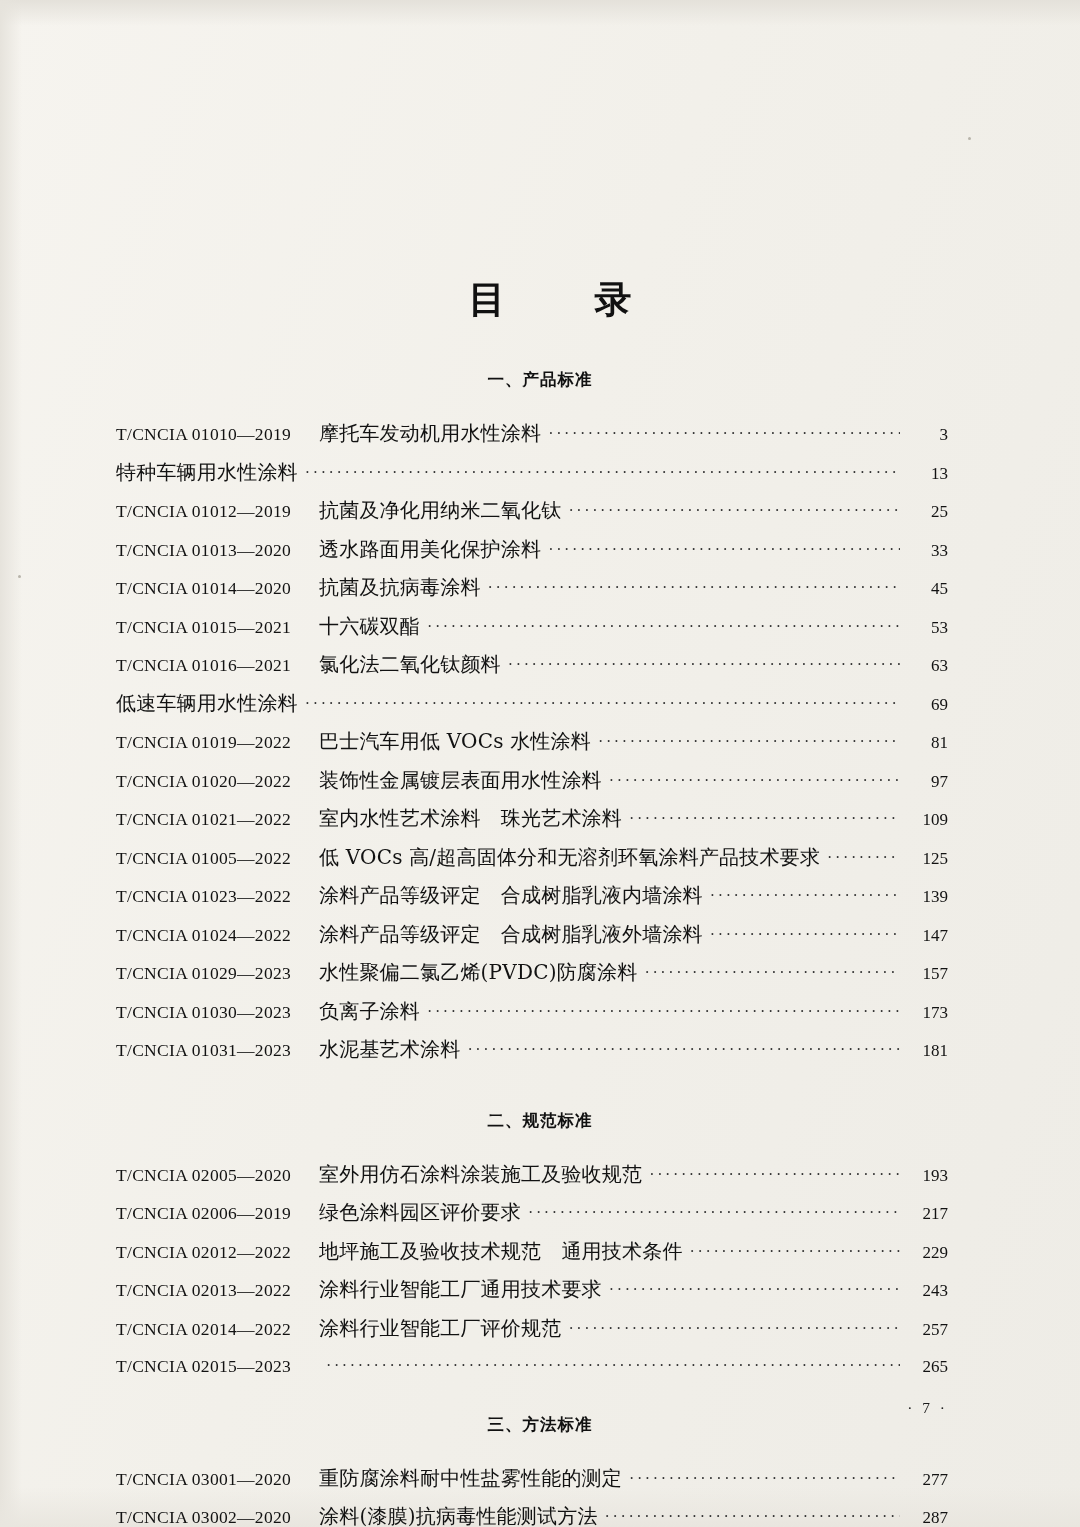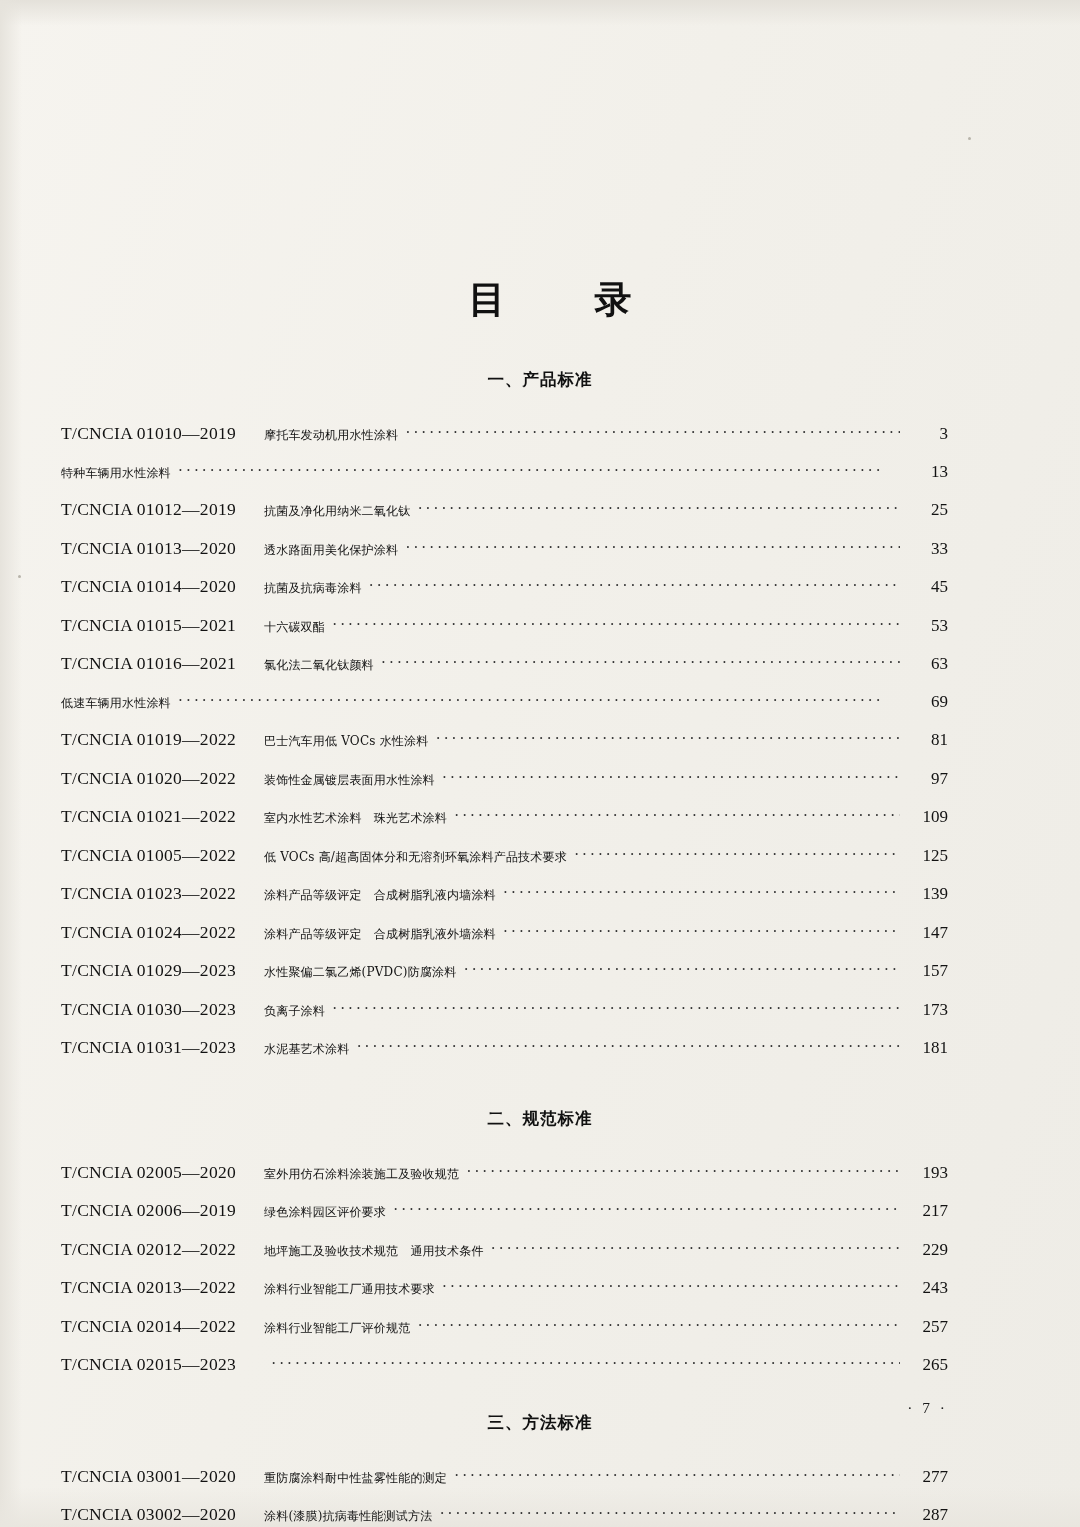--- a/index.html
+++ b/index.html
@@ -63,41 +63,41 @@
     letter-spacing: 1px;
     color: #111;
     font-family: "DejaVu Sans", "Liberation Sans", sans-serif;
   }
   .sec1 { margin-top: 44px; }
   .sec2 { margin-top: 40px; }
   .sec3 { margin-top: 28px; }
 
   .toc {
     margin-top: 24px;
-    padding: 0 132px 0 61px;
+    padding: 0 132px 0 116px;
   }
   .toc-row {
     display: flex;
     align-items: baseline;
     font-size: 17.5px;
     line-height: 36.5px;
     color: #121212;
   }
   .code {
     width: 203px;
     flex: none;
     letter-spacing: 0.3px;
     font-family: "Liberation Serif", "DejaVu Serif", serif;
     white-space: nowrap;
   }
   .title {
     flex: none;
     white-space: nowrap;
     font-family: "DejaVu Serif", "Liberation Serif", serif;
-    font-size: 12px;
+    font-size: 20px;
     letter-spacing: 0.2px;
   }
   .leader {
     flex: 1 1 auto;
     overflow: hidden;
     white-space: nowrap;
     color: #333;
     font-size: 16px;
     margin: 0 6px 0 7px;
     letter-spacing: 2.6px;

